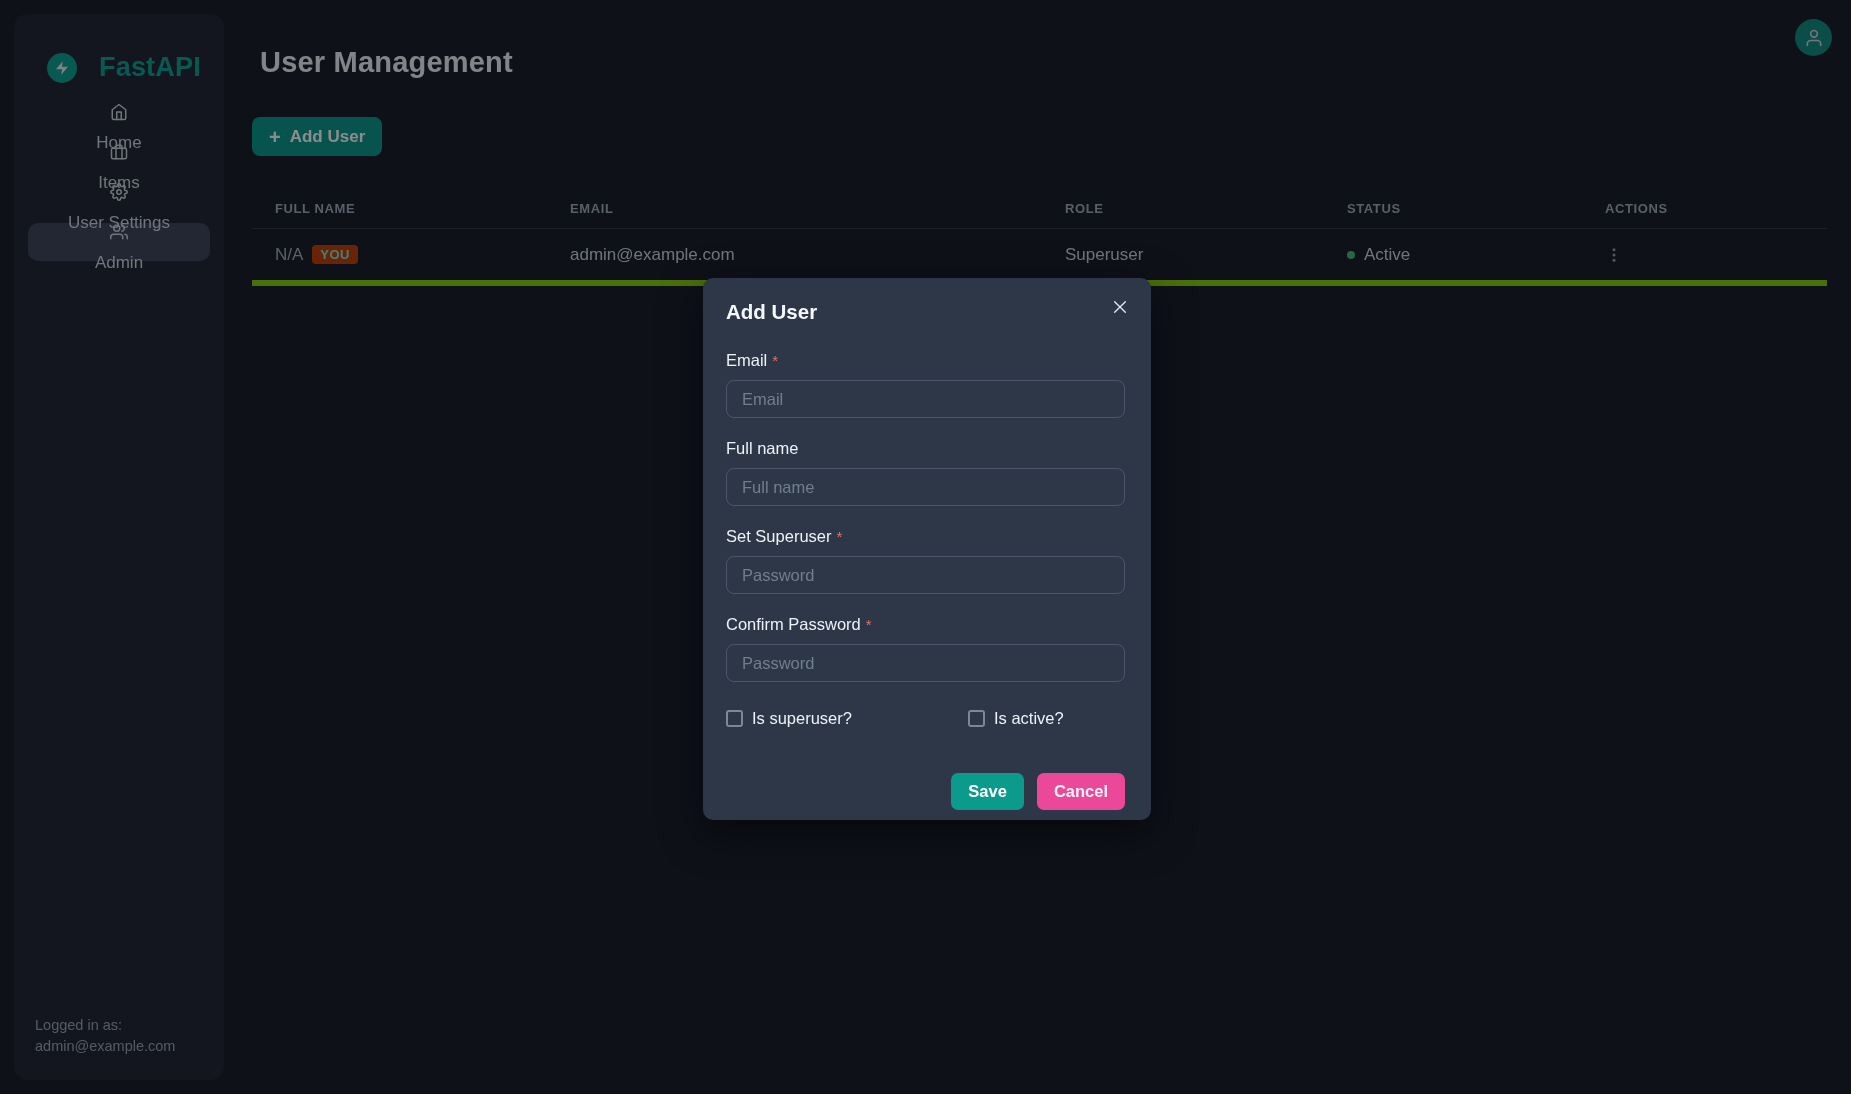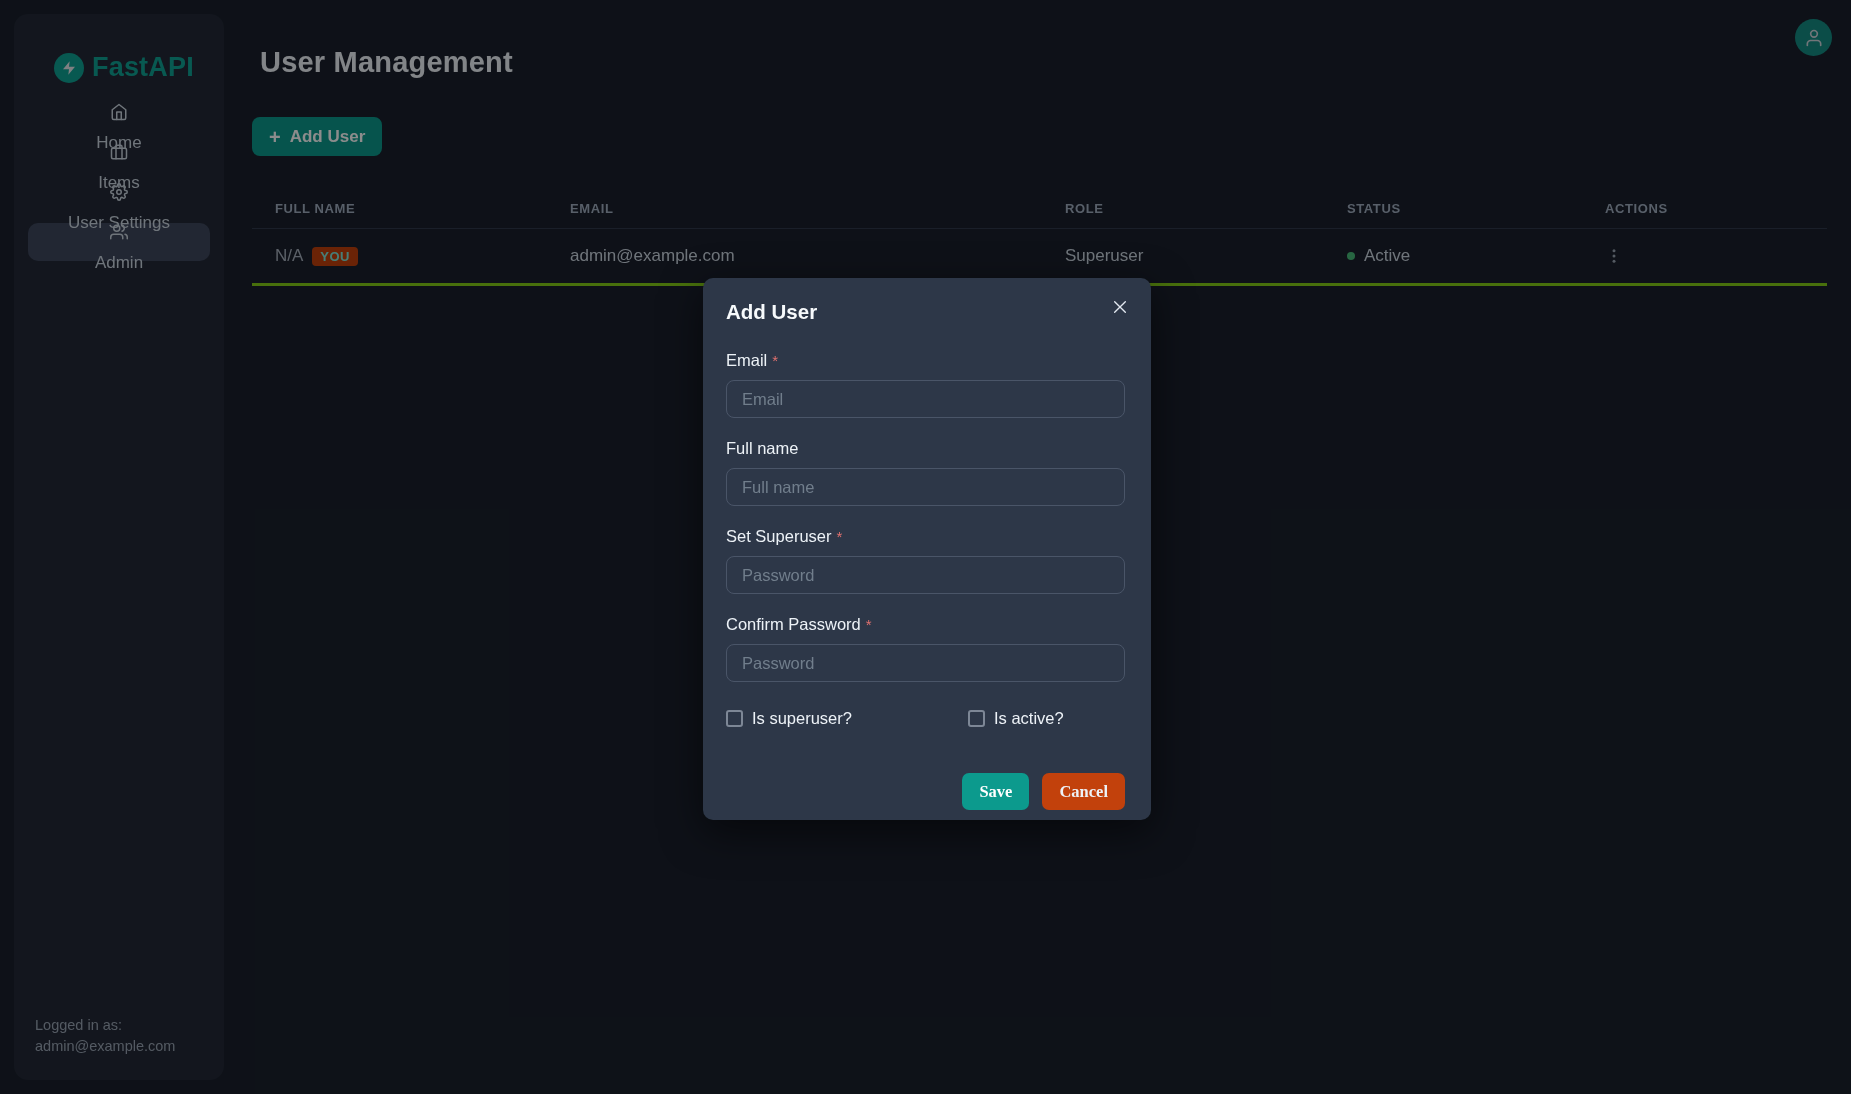--- a/index.html
+++ b/index.html
@@ -6,21 +6,21 @@
   html,body { width:1851px; height:1094px; }
   body {
     position:relative; background:#1A202C; overflow:hidden;
     font-family:"Liberation Sans", sans-serif; color:#CBD5E0;
   }
   
   .sidebar {
     position:absolute; left:14px; top:14px; width:210px; height:1066px;
     background:#232937; border-radius:14px; z-index:1;
   }
-  .logo { position:absolute; top:38px; left:40px; display:flex; align-items:center; gap:8px;text-align:right; }
+  .logo { position:absolute; top:38px; left:33px; display:flex; align-items:center; gap:22px;text-align:right; }
   .logo-mark { width:30px; height:30px; border-radius:50%; background:#10A294;
     display:flex; align-items:center; justify-content:center; }
   .logo-text { font-size:27px; font-weight:600; color:#10A294; letter-spacing:0.2px; }
   .nav { position:absolute; top:89px; left:14px; right:14px; list-style:none; }
   .nav-item {
     display:flex; align-items:center; gap:12px; height:38px; padding:0 11px;
     margin-bottom:2px; border-radius:10px; font-size:17px; color:#CBD5E0; cursor:pointer;flex-direction:column;
   }
   .nav-item.active { background:#3E475D; }
   .nav-item svg { flex:0 0 auto; }
@@ -45,21 +45,21 @@
     font-family:"Liberation Sans", sans-serif;
   }
   .add-user-btn .plus { font-size:20px; font-weight:700; line-height:1; }
   .user-table { position:absolute; left:252px; top:189px; width:1575px; }
   .t-row { display:grid; grid-template-columns:295px 495px 282px 258px 1fr; align-items:center; }
   .t-head { height:40px; border-bottom:1px solid #303A4C; }
   .t-head > div {
     padding-left:23px; font-size:13px; font-weight:700; letter-spacing:0.6px;
     text-transform:uppercase; color:#A0AEC0;
   }
-  .t-body-row { height:57px; border-bottom:3px solid #84cc16; font-size:17px; color:#CBD5E0; }
+  .t-body-row { height:57px; border-bottom:6px solid #84cc16; font-size:17px; color:#CBD5E0; }
   .t-body-row > div { padding-left:23px; display:flex; align-items:center; }
   .you-badge {
     margin-left:9px; background:#c2410c; color:#81E6D9; font-size:13px; font-weight:700;
     letter-spacing:0.4px; padding:2px 8px; border-radius:4px;
   }
   .status-dot { width:8px; height:8px; border-radius:50%; background:#48BB78; margin-right:9px; }
   .kebab { cursor:pointer; display:flex; align-items:center; }
   
   .overlay { position:absolute; inset:0; background:rgba(0,0,0,0.45); z-index:10; }
   .modal {
@@ -81,24 +81,24 @@
   }
   .text-input::placeholder { color:#717E8C; }
   .checkbox-row { display:flex; align-items:center; margin-top:6px; height:18px; }
   .cb-group { display:flex; align-items:center; gap:9px; cursor:pointer; }
   .cb-group.first { width:242px; }
   .cb-box { width:17px; height:17px; border:2px solid #7D8796; border-radius:3px; flex:0 0 auto; }
   .cb-label { font-size:16.5px; color:#EDF2F7; }
   .modal-actions { display:flex; justify-content:flex-end; gap:13px; margin-top:46px; }
   .btn {
     height:37px; border:none; border-radius:7px; padding:0 17px; font-size:16.5px;
-    font-weight:600; cursor:pointer; font-family:Liberation Serif, serif;
+    font-weight:600; cursor:pointer; font-family:Liberation Sans, sans-serif;
   }
   .btn-save { background:#0C9A8D; color:#FFFFFF; }
-  .btn-cancel { background:#c2410c; color:#EDF2F7; }
+  .btn-cancel { background:#ec4899; color:#EDF2F7; }
   svg { display:block; }
 </style>
 </head>
 <body>
 
 <aside class="sidebar">
   <div class="logo">
     <span class="logo-mark">
       <svg width="16" height="16" viewBox="0 0 24 24" fill="#E8EAED">
           <polygon points="13 2 3 14 12 14 11 22 21 10 12 10"></polygon>

